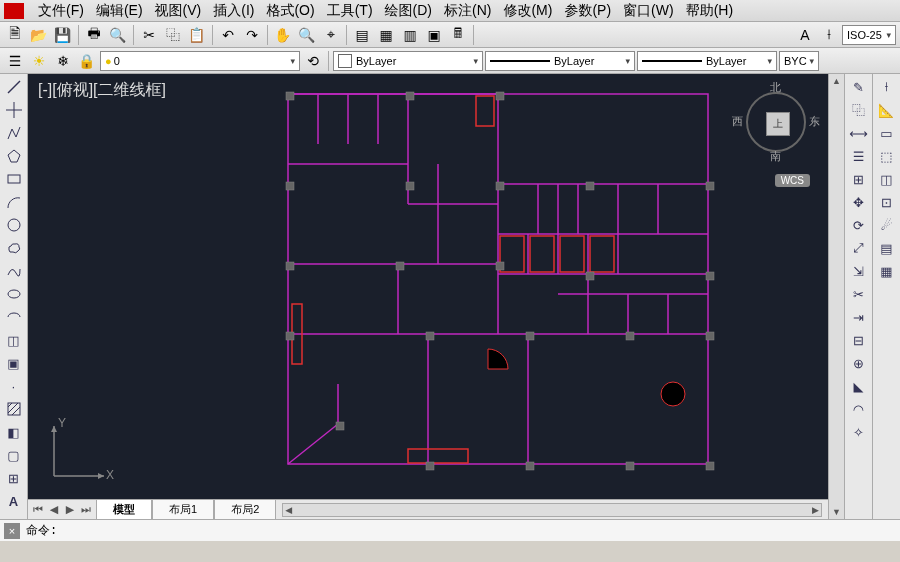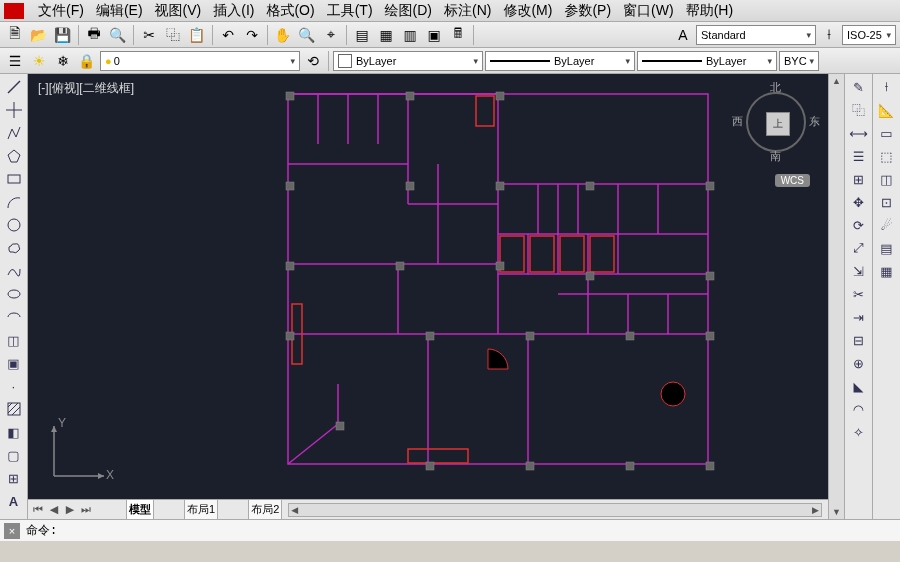--- a/index.html
+++ b/index.html
@@ -19,38 +19,38 @@
 
 .main { display: flex; height: 445px; }
 .ltool, .rtool { width: 28px; background: #e8e8e8; border-right: 1px solid #aaa; display: flex; flex-direction: column; align-items: center; padding: 2px 0; gap: 1px; }
 .rtool { border-right: none; border-left: 1px solid #aaa; }
 .rtool2 { width: 28px; background: #e8e8e8; border-left: 1px solid #aaa; display: flex; flex-direction: column; align-items: center; padding: 2px 0; gap: 1px; }
 .tl-btn { width: 24px; height: 22px; display: flex; align-items: center; justify-content: center; cursor: pointer; font-size: 13px; color: #335; }
 .tl-btn svg { width: 16px; height: 16px; }
 
 .canvas-wrap { flex: 1; display: flex; flex-direction: column; background: #1a1f2b; position: relative; }
 .canvas { flex: 1; position: relative; overflow: hidden; }
-.viewlabel { position: absolute; top: 6px; left: 10px; color: #ddd; font-size: 12px; }
+.viewlabel { position: absolute; top: 6px; left: 10px; color: #ddd; font-size: 16px; }
 .compass { position: absolute; top: 8px; right: 12px; width: 80px; height: 80px; }
 .compass .ring { position: absolute; inset: 10px; border: 2px solid #666; border-radius: 50%; }
 .compass .cube { position: absolute; top: 30px; left: 30px; width: 24px; height: 24px; background: #ccc; border: 1px solid #888; font-size: 10px; display: flex; align-items: center; justify-content: center; color: #333; }
 .compass .lbl { position: absolute; color: #aaa; font-size: 11px; }
 .wcs { position: absolute; top: 100px; right: 18px; background: #888; color: #fff; padding: 1px 6px; border-radius: 3px; font-size: 10px; }
 .ucs { position: absolute; bottom: 10px; left: 16px; color: #888; font-size: 12px; }
 .ucs .ax { stroke: #888; stroke-width: 1.5; fill: none; }
 
 .floorplan { position: absolute; top: 10px; left: 250px; }
 .floorplan line, .floorplan rect { stroke: #c028c0; stroke-width: 1.5; fill: none; }
 .floorplan .red { stroke: #e03030; }
 .floorplan .col { fill: #666; stroke: #888; stroke-width: 0.5; }
 
 .tabs { height: 20px; background: #e8e8e8; border-top: 1px solid #aaa; display: flex; align-items: center; font-size: 11px; }
 .tabnav { display: flex; padding: 0 2px; }
 .tabnav span { width: 16px; text-align: center; cursor: pointer; color: #555; }
-.tab { padding: 2px 2px; border: 1px solid #aaa; border-bottom: none; background: #f8f8f8; margin-top: -1px; cursor: pointer; margin-left: 30px; }
+.tab { padding: 2px 16px; border: 1px solid #aaa; border-bottom: none; background: #f8f8f8; margin-top: -1px; cursor: pointer; }
 .tab.active { background: #fff; font-weight: bold; }
 .hscroll { flex: 1; margin: 0 6px; height: 14px; background: #ddd; border: 1px solid #aaa; display: flex; align-items: center; justify-content: space-between; padding: 0 2px; font-size: 9px; color: #555; }
 
 .cmdline { height: 22px; background: #f5f5f5; border-top: 1px solid #aaa; display: flex; align-items: center; padding: 0 4px; font-size: 12px; }
 .cmdline .x { width: 16px; height: 16px; background: #888; color: #fff; display: flex; align-items: center; justify-content: center; margin-right: 6px; font-size: 11px; cursor: pointer; }
 .cmdline input { flex: 1; border: none; background: transparent; font-size: 12px; font-family: monospace; outline: none; }
 
 .vscroll { width: 16px; background: #ddd; border-left: 1px solid #aaa; display: flex; flex-direction: column; justify-content: space-between; align-items: center; font-size: 9px; color: #555; padding: 2px 0; }
 </style>
 </head>
@@ -92,23 +92,20 @@
   <div class="tb-btn">⌖</div>
   <div class="sep"></div>
   <div class="tb-btn">▤</div>
   <div class="tb-btn">▦</div>
   <div class="tb-btn">▥</div>
   <div class="tb-btn">▣</div>
   <div class="tb-btn">🖩</div>
   <div class="sep"></div>
   <div style="flex:1"></div>
   <div class="tb-btn">A</div>
-  <div class="dropdown" style="width:120px">
-      <span>Standard</span>
-    </div>
   <div class="tb-btn">⟊</div>
   <div class="dropdown" style="width:54px">
       <span>ISO-25</span>
     </div>
 </div>
 
 <div class="toolbar">
   <div class="tb-btn">☰</div>
   <div class="tb-btn" style="color:#e6c200">☀</div>
   <div class="tb-btn">❄</div>

